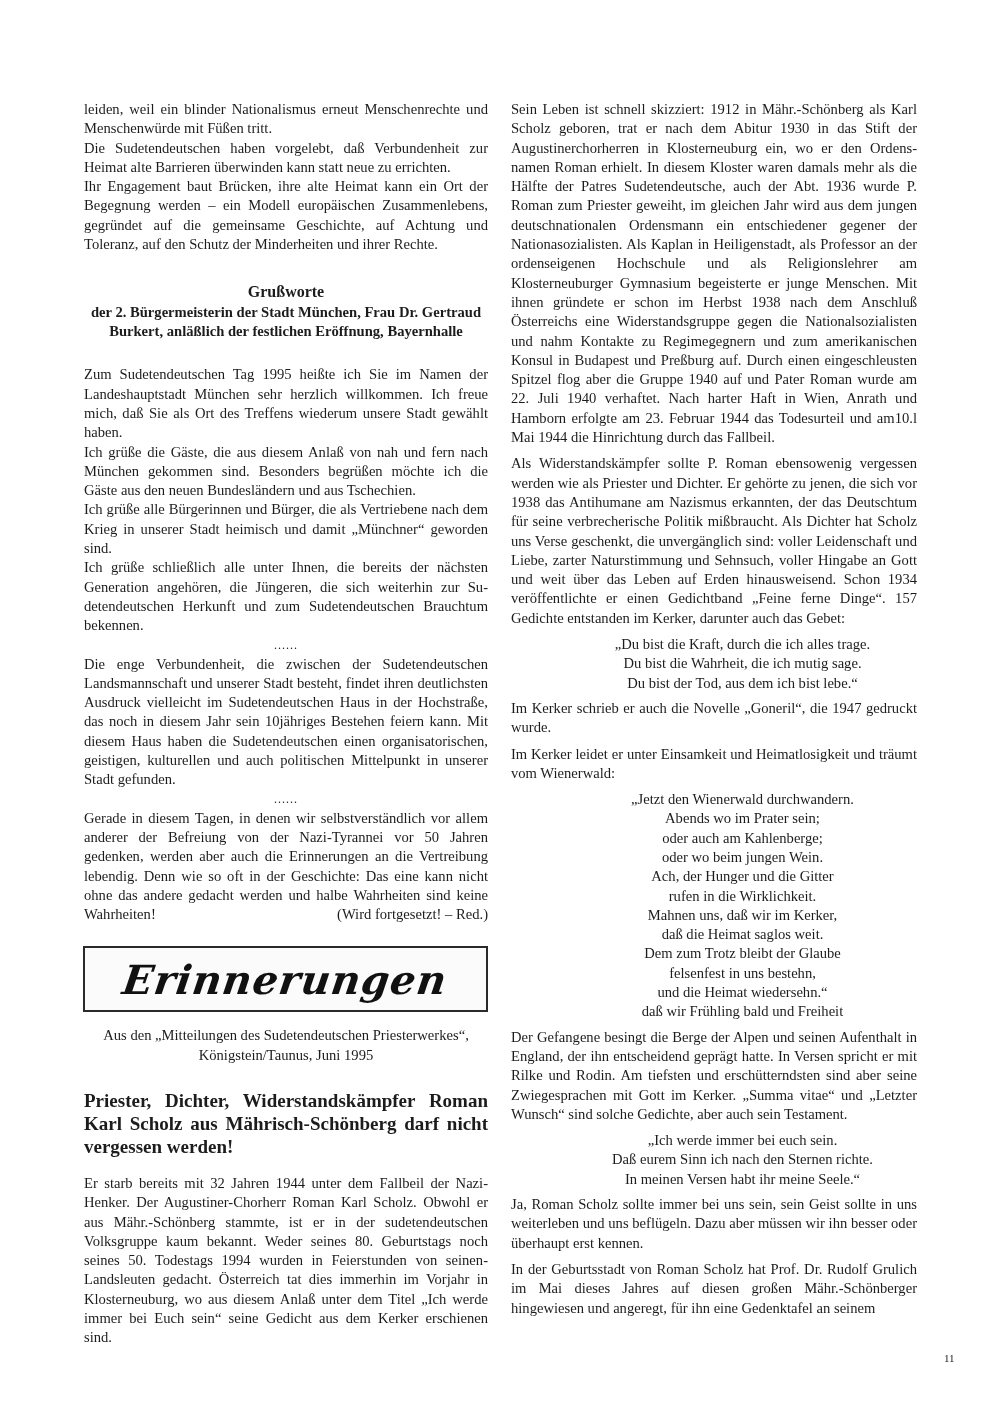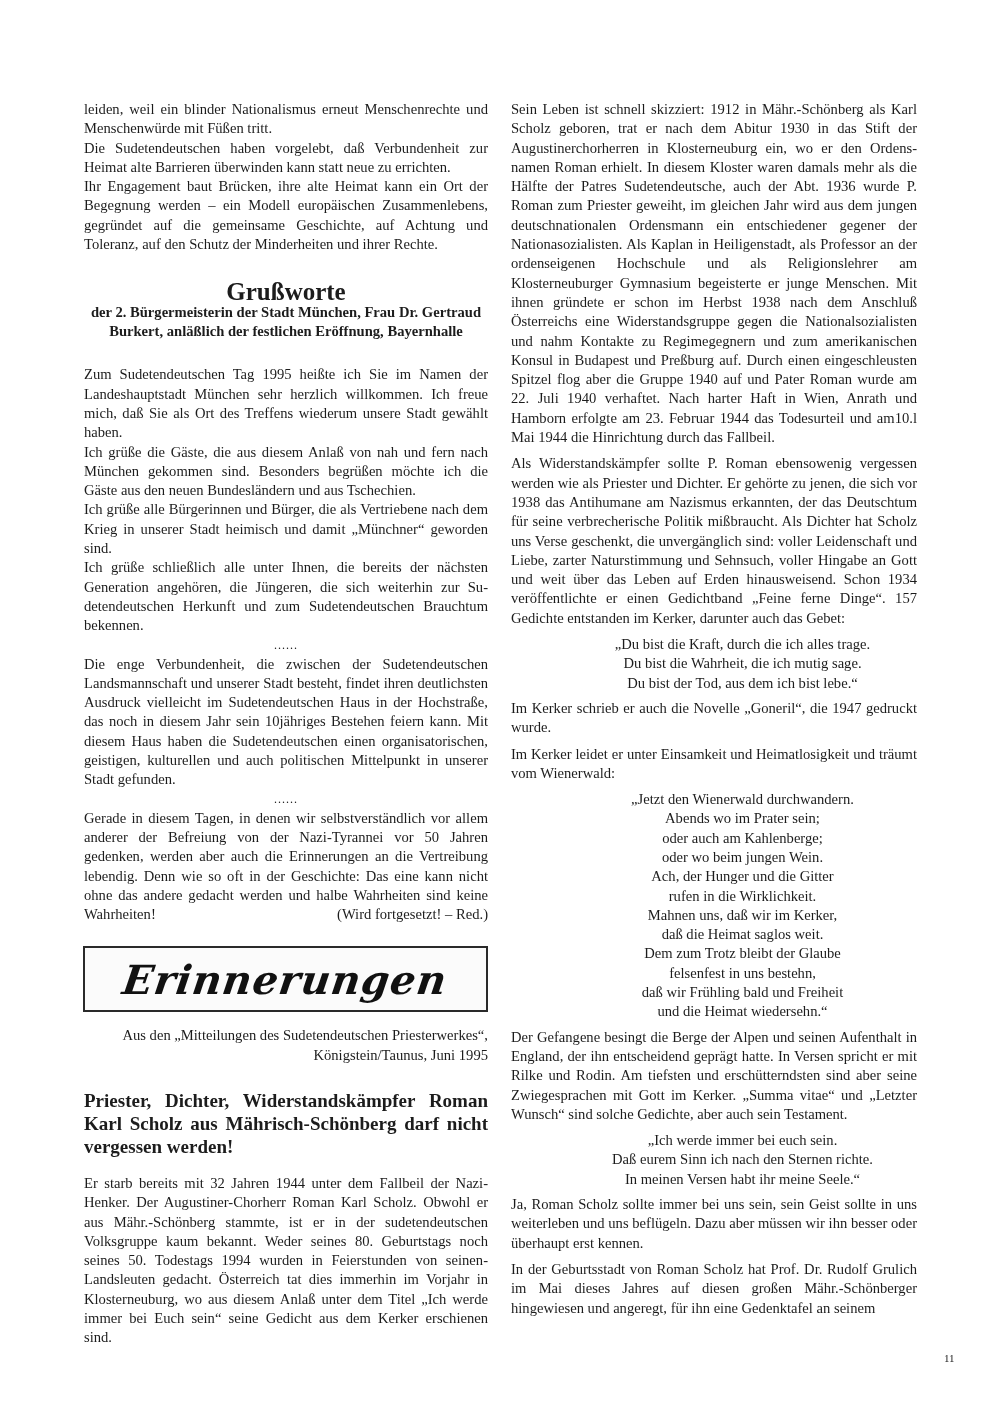--- a/index.html
+++ b/index.html
@@ -20,21 +20,21 @@
   }
   #col-left { left: 84px; width: 404px; }
   #col-right { left: 511px; width: 406px; }
   .p { margin: 0; hyphens: manual; }
   .p.gap { margin-top: 7px; }
   .title {
     font-weight: bold;
     text-align: center;
     margin: 0;
   }
-  .title.main { font-size: 25px; line-height: 22px; margin-top: 27px; }
+  .title.main { font-size: 16px; line-height: 22px; margin-top: 27px; }
   .title.sub { font-size: 14.6px; line-height: 19px; margin-bottom: 24px; }
   .dots { text-align: center; margin: 2px 0 3px 0; letter-spacing: 1px; font-size: 12px; line-height: 14px; }
   .right-ref { float: right; }
   .banner {
     border: 2px solid #2a2a2a;
     height: 62px;
     margin: 22px 0 14px -1px;
     background: #fbfbfb;
     display: flex; align-items: center; justify-content: center;
   }
@@ -46,21 +46,21 @@
     letter-spacing: 1px;
     color: #111;
     transform: skewX(-8deg);
   }
   .headline {
     font-weight: bold;
     font-size: 19px;
     line-height: 23px;
     margin: 24px 0 16px 0;
   }
-  .source { text-align: right; margin: 0; }
+  .source { text-align: center; margin: 0; }
   .poem {
     margin: 7px 0 6px 57px;
     text-align: center;
   }
   .poem div { white-space: nowrap; }
   .page-number {
     position: absolute;
     left: 900px; top: 1352px;
     font-size: 11px;
     margin-left: 44px;
@@ -121,22 +121,22 @@
     <div>„Jetzt den Wienerwald durchwandern.</div>
     <div>Abends wo im Prater sein;</div>
     <div>oder auch am Kahlenberge;</div>
     <div>oder wo beim jungen Wein.</div>
     <div>Ach, der Hunger und die Gitter</div>
     <div>rufen in die Wirklichkeit.</div>
     <div>Mahnen uns, daß wir im Kerker,</div>
     <div>daß die Heimat saglos weit.</div>
     <div>Dem zum Trotz bleibt der Glaube</div>
     <div>felsenfest in uns bestehn,</div>
+    <div>und die Heimat wiedersehn.“</div>
     <div>daß wir Frühling bald und Freiheit</div>
-    <div>und die Heimat wiedersehn.“</div>
   </div>
 
   <p class="p">Der Gefangene besingt die Berge der Alpen und seinen Aufent­halt in England, der ihn entscheidend geprägt hatte. In Versen spricht er mit Rilke und Rodin. Am tiefsten und erschütterndsten sind aber seine Zwiegesprachen mit Gott im Kerker. „Summa vi­tae“ und „Letzter Wunsch“ sind solche Gedichte, aber auch sein Testament.</p>
 
   <div class="poem">
     <div>„Ich werde immer bei euch sein.</div>
     <div>Daß eurem Sinn ich nach den Sternen richte.</div>
     <div>In meinen Versen habt ihr meine Seele.“</div>
   </div>
 

